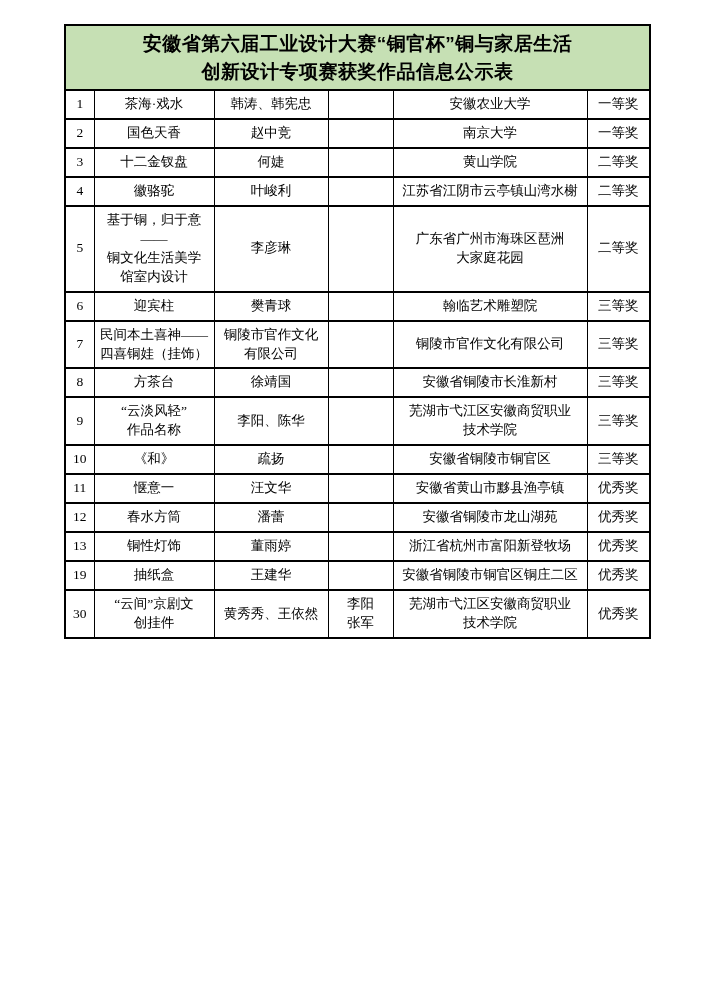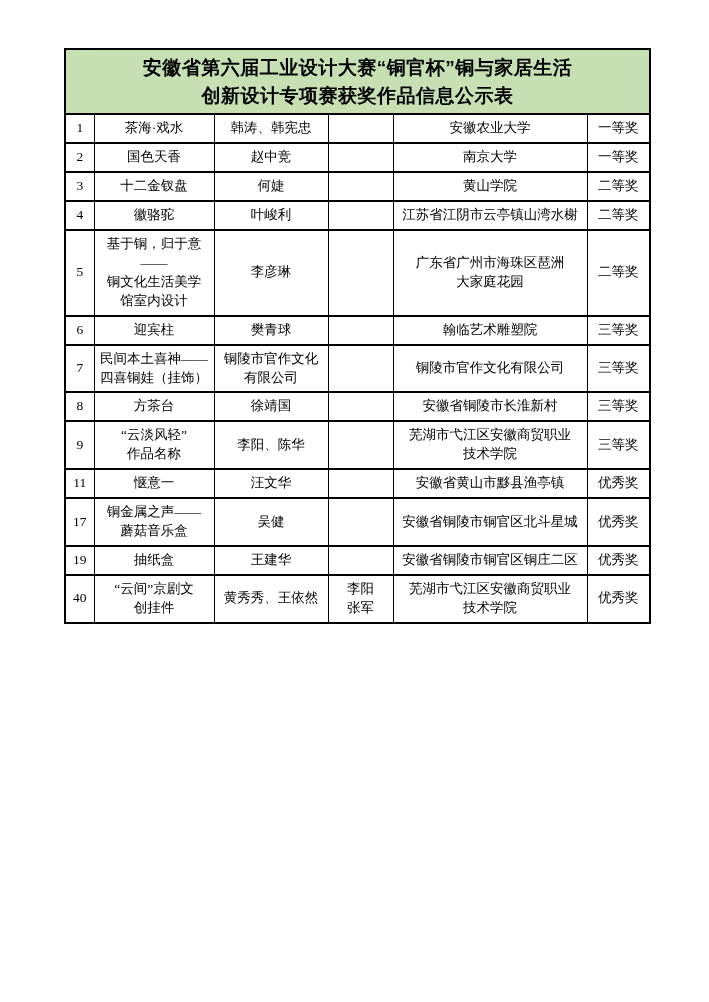--- a/index.html
+++ b/index.html
@@ -27,21 +27,20 @@
     width: 585px;
     border-collapse: collapse;
     table-layout: fixed;
     background: #ffffff;
   }
   table.award-table, table.award-table th, table.award-table td {
     border: 1px solid #000000;
   }
   table.award-table {
     border-width: 2px;
-    margin-top: 24px;
   }
   table.award-table th, table.award-table td {
     border-top-width: 2px;
     border-bottom-width: 2px;
   }
   .col-no      { width: 29px;  }
   .col-work    { width: 120px; }
   .col-design  { width: 114px; }
   .col-teacher { width: 65px;  }
   .col-addr    { width: 194px; }
@@ -178,46 +177,61 @@
     <td class="data-cell">9</td>
     <td class="data-cell">“云淡风轻”
 作品名称</td>
     <td class="data-cell">李阳、陈华</td>
     <td class="data-cell"></td>
     <td class="data-cell">芜湖市弋江区安徽商贸职业
 技术学院</td>
     <td class="data-cell">三等奖</td>
   </tr>
         <tr>
+    <td class="data-cell">10</td>
+    <td class="data-cell">《和》</td>
+    <td class="data-cell">疏扬</td>
+    <td class="data-cell"></td>
+    <td class="data-cell">安徽省铜陵市铜官区</td>
+    <td class="data-cell">三等奖</td>
+  </tr>
+        <tr>
     <td class="data-cell">11</td>
     <td class="data-cell">惬意一</td>
     <td class="data-cell">汪文华</td>
     <td class="data-cell"></td>
     <td class="data-cell">安徽省黄山市黟县渔亭镇</td>
     <td class="data-cell">优秀奖</td>
   </tr>
         <tr>
-    <td class="data-cell">17</td>
-    <td class="data-cell">铜金属之声——
-蘑菇音乐盒</td>
-    <td class="data-cell">吴健</td>
-    <td class="data-cell"></td>
-    <td class="data-cell">安徽省铜陵市铜官区北斗星城</td>
+    <td class="data-cell">12</td>
+    <td class="data-cell">春水方筒</td>
+    <td class="data-cell">潘蕾</td>
+    <td class="data-cell"></td>
+    <td class="data-cell">安徽省铜陵市龙山湖苑</td>
+    <td class="data-cell">优秀奖</td>
+  </tr>
+        <tr>
+    <td class="data-cell">13</td>
+    <td class="data-cell">铜性灯饰</td>
+    <td class="data-cell">董雨婷</td>
+    <td class="data-cell"></td>
+    <td class="data-cell">浙江省杭州市富阳新登牧场</td>
     <td class="data-cell">优秀奖</td>
   </tr>
         <tr>
     <td class="data-cell">19</td>
     <td class="data-cell">抽纸盒</td>
     <td class="data-cell">王建华</td>
     <td class="data-cell"></td>
     <td class="data-cell">安徽省铜陵市铜官区铜庄二区</td>
     <td class="data-cell">优秀奖</td>
   </tr>
         <tr>
-    <td class="data-cell">40</td>
+    <td class="data-cell">30</td>
     <td class="data-cell">“云间”京剧文
 创挂件</td>
     <td class="data-cell">黄秀秀、王依然</td>
     <td class="data-cell">李阳
 张军</td>
     <td class="data-cell">芜湖市弋江区安徽商贸职业
 技术学院</td>
     <td class="data-cell">优秀奖</td>
   </tr>
       </tbody>

